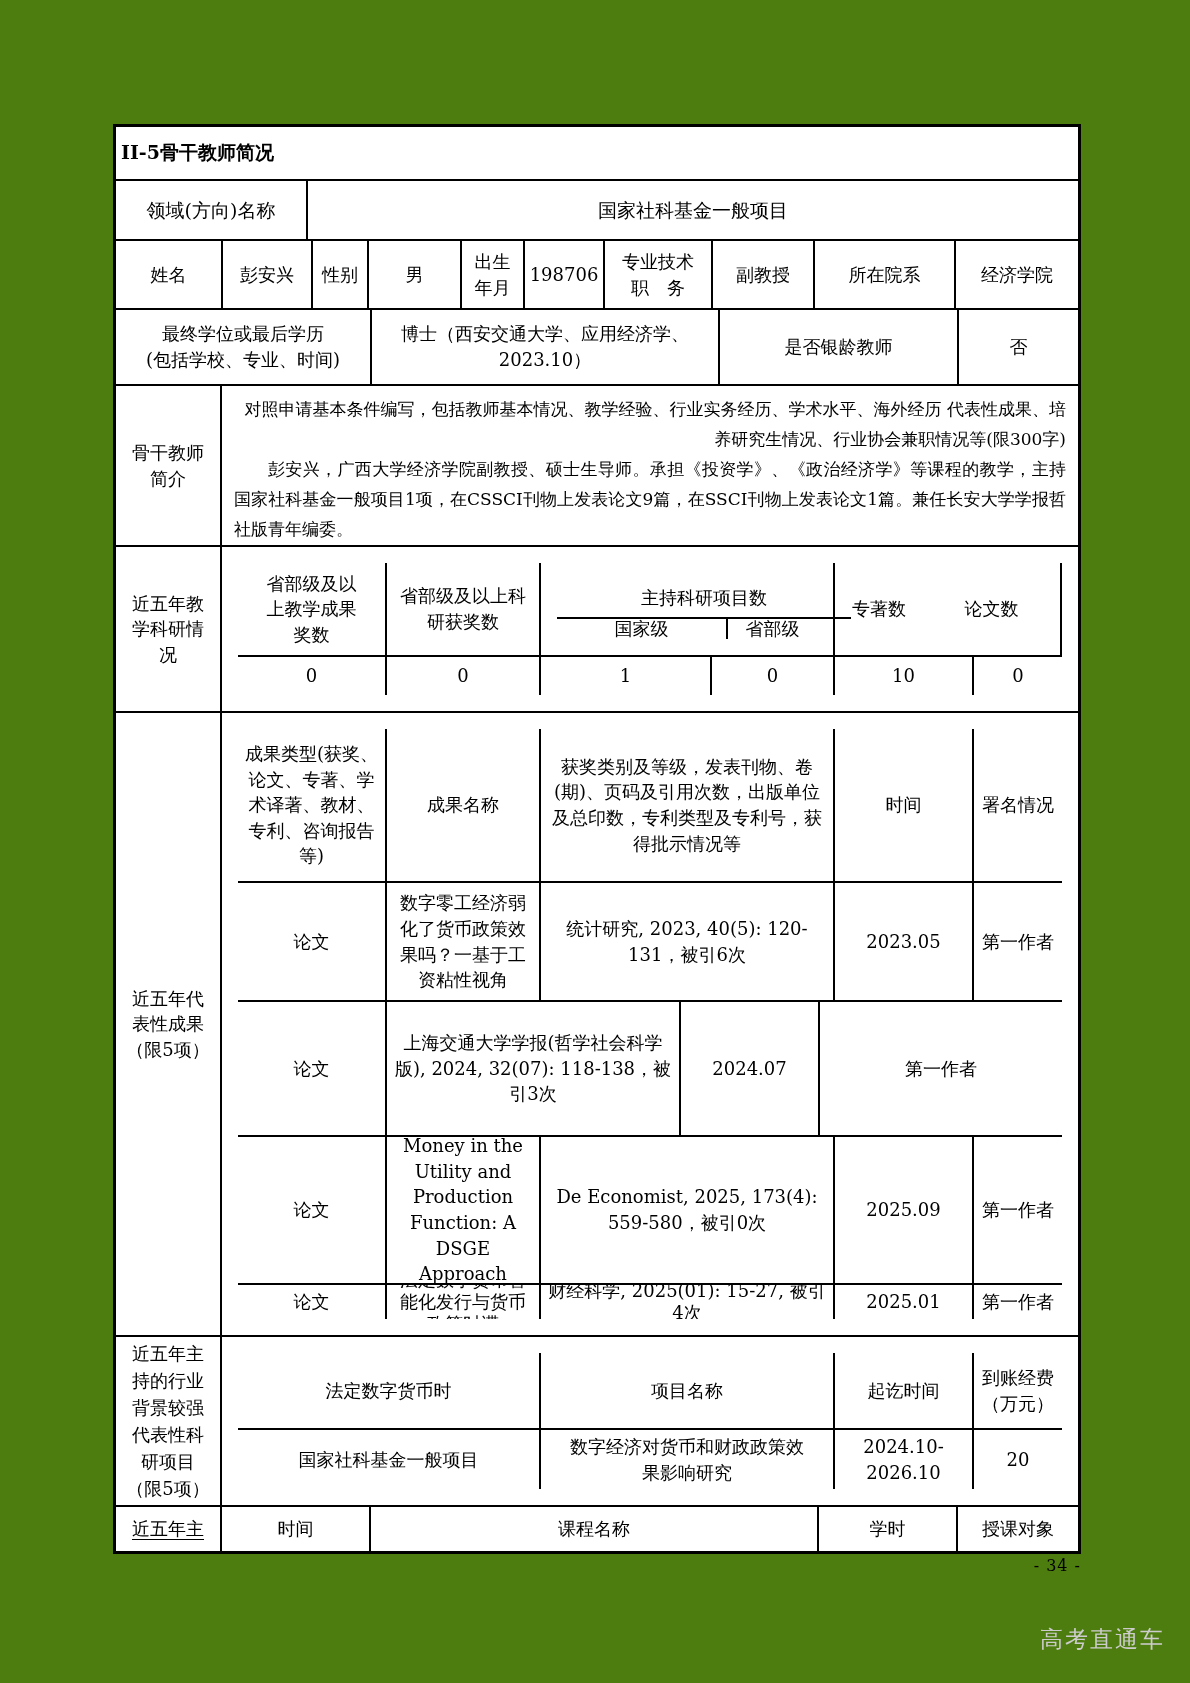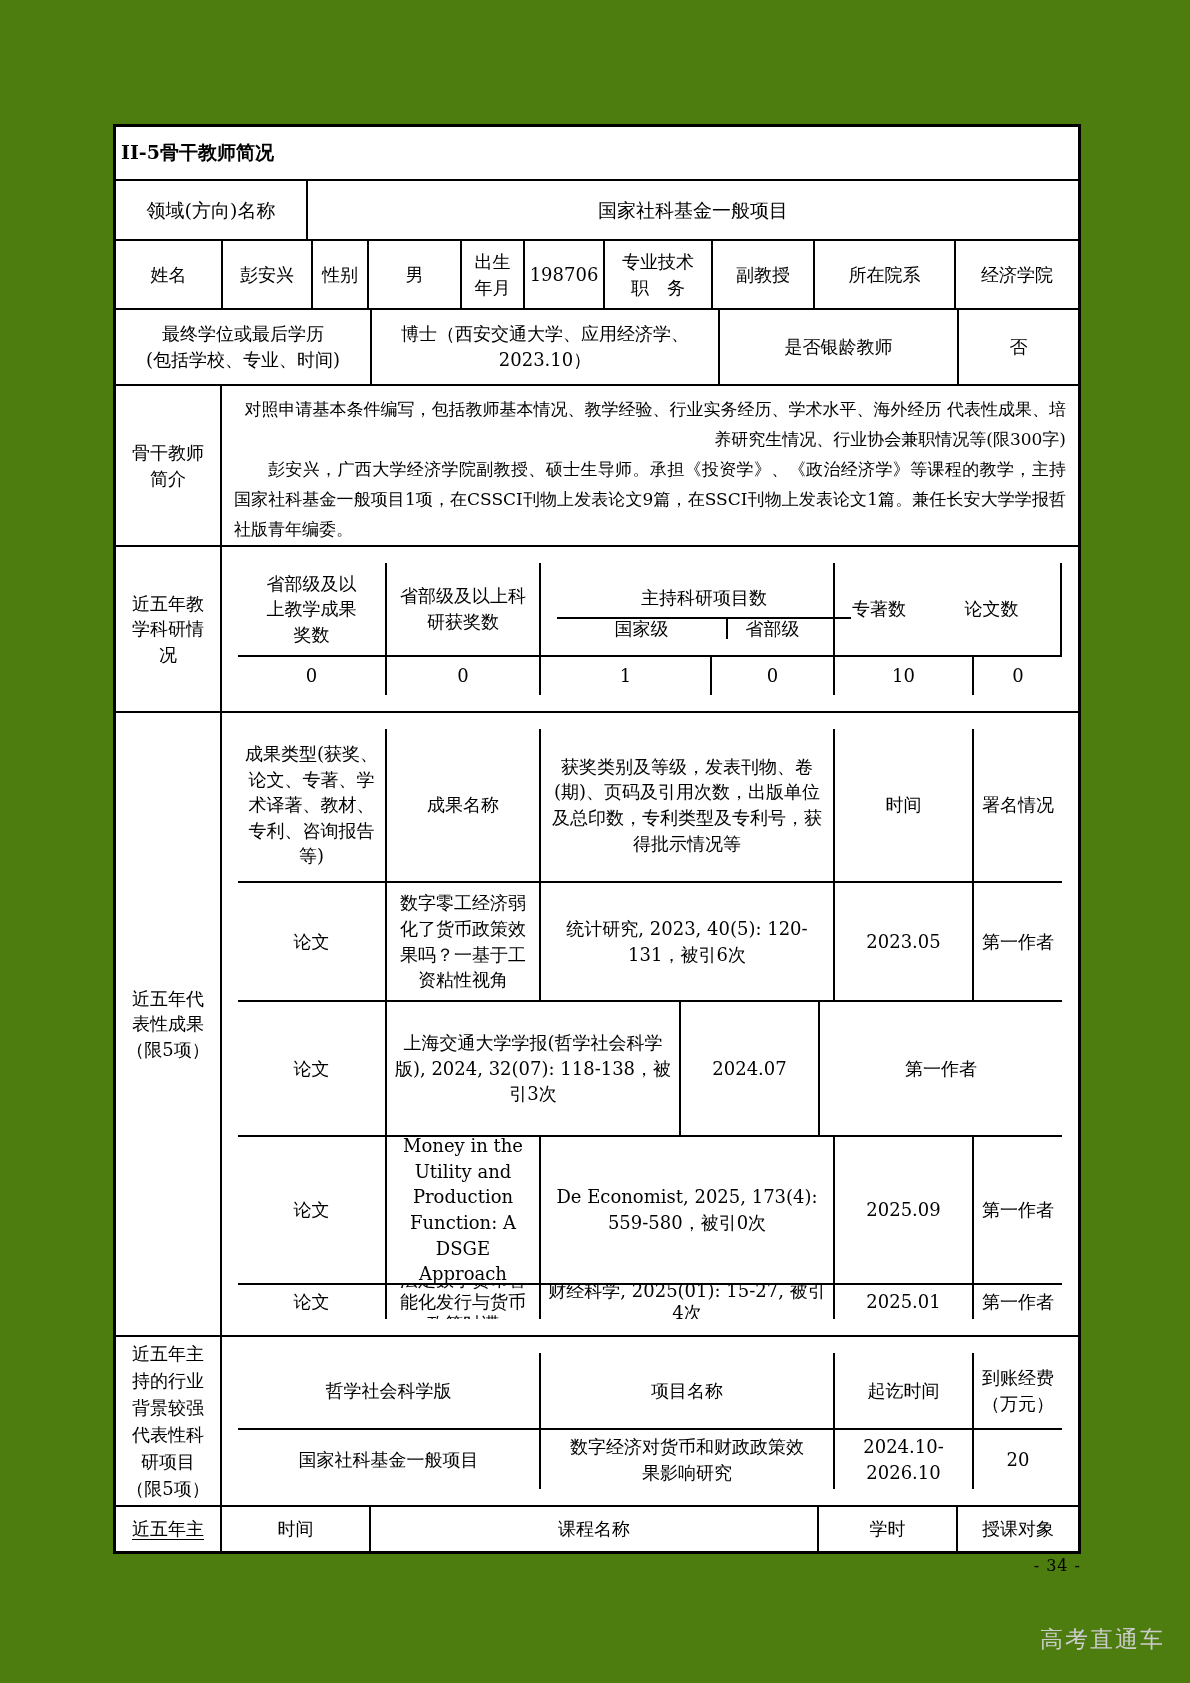--- a/index.html
+++ b/index.html
@@ -177,21 +177,21 @@
 
     <div class="trow" style="height:170px">
       <div class="cell pre" style="width:106px; line-height:1.5">近五年主
 持的行业
 背景较强
 代表性科
 研项目
 （限5项）</div>
       <div class="vcol" style="flex:1">
         <div class="subrow bb" style="height:77px">
-          <div class="cell" style="width:303px;height:100%">哲学社会科学版</div>
+          <div class="cell" style="width:303px;height:100%">法定数字货币时</div>
           <div class="cell" style="width:294px;height:100%">项目名称</div>
           <div class="cell" style="width:139px;height:100%">起讫时间</div>
           <div class="cell grow" style="height:100%">到账经费（万元）</div>
         </div>
         <div class="subrow" style="flex:1">
           <div class="cell" style="width:303px;height:100%">国家社科基金一般项目</div>
           <div class="cell pre" style="width:294px;height:100%">数字经济对货币和财政政策效
 果影响研究</div>
           <div class="cell pre" style="width:139px;height:100%">2024.10-
 2026.10</div>

